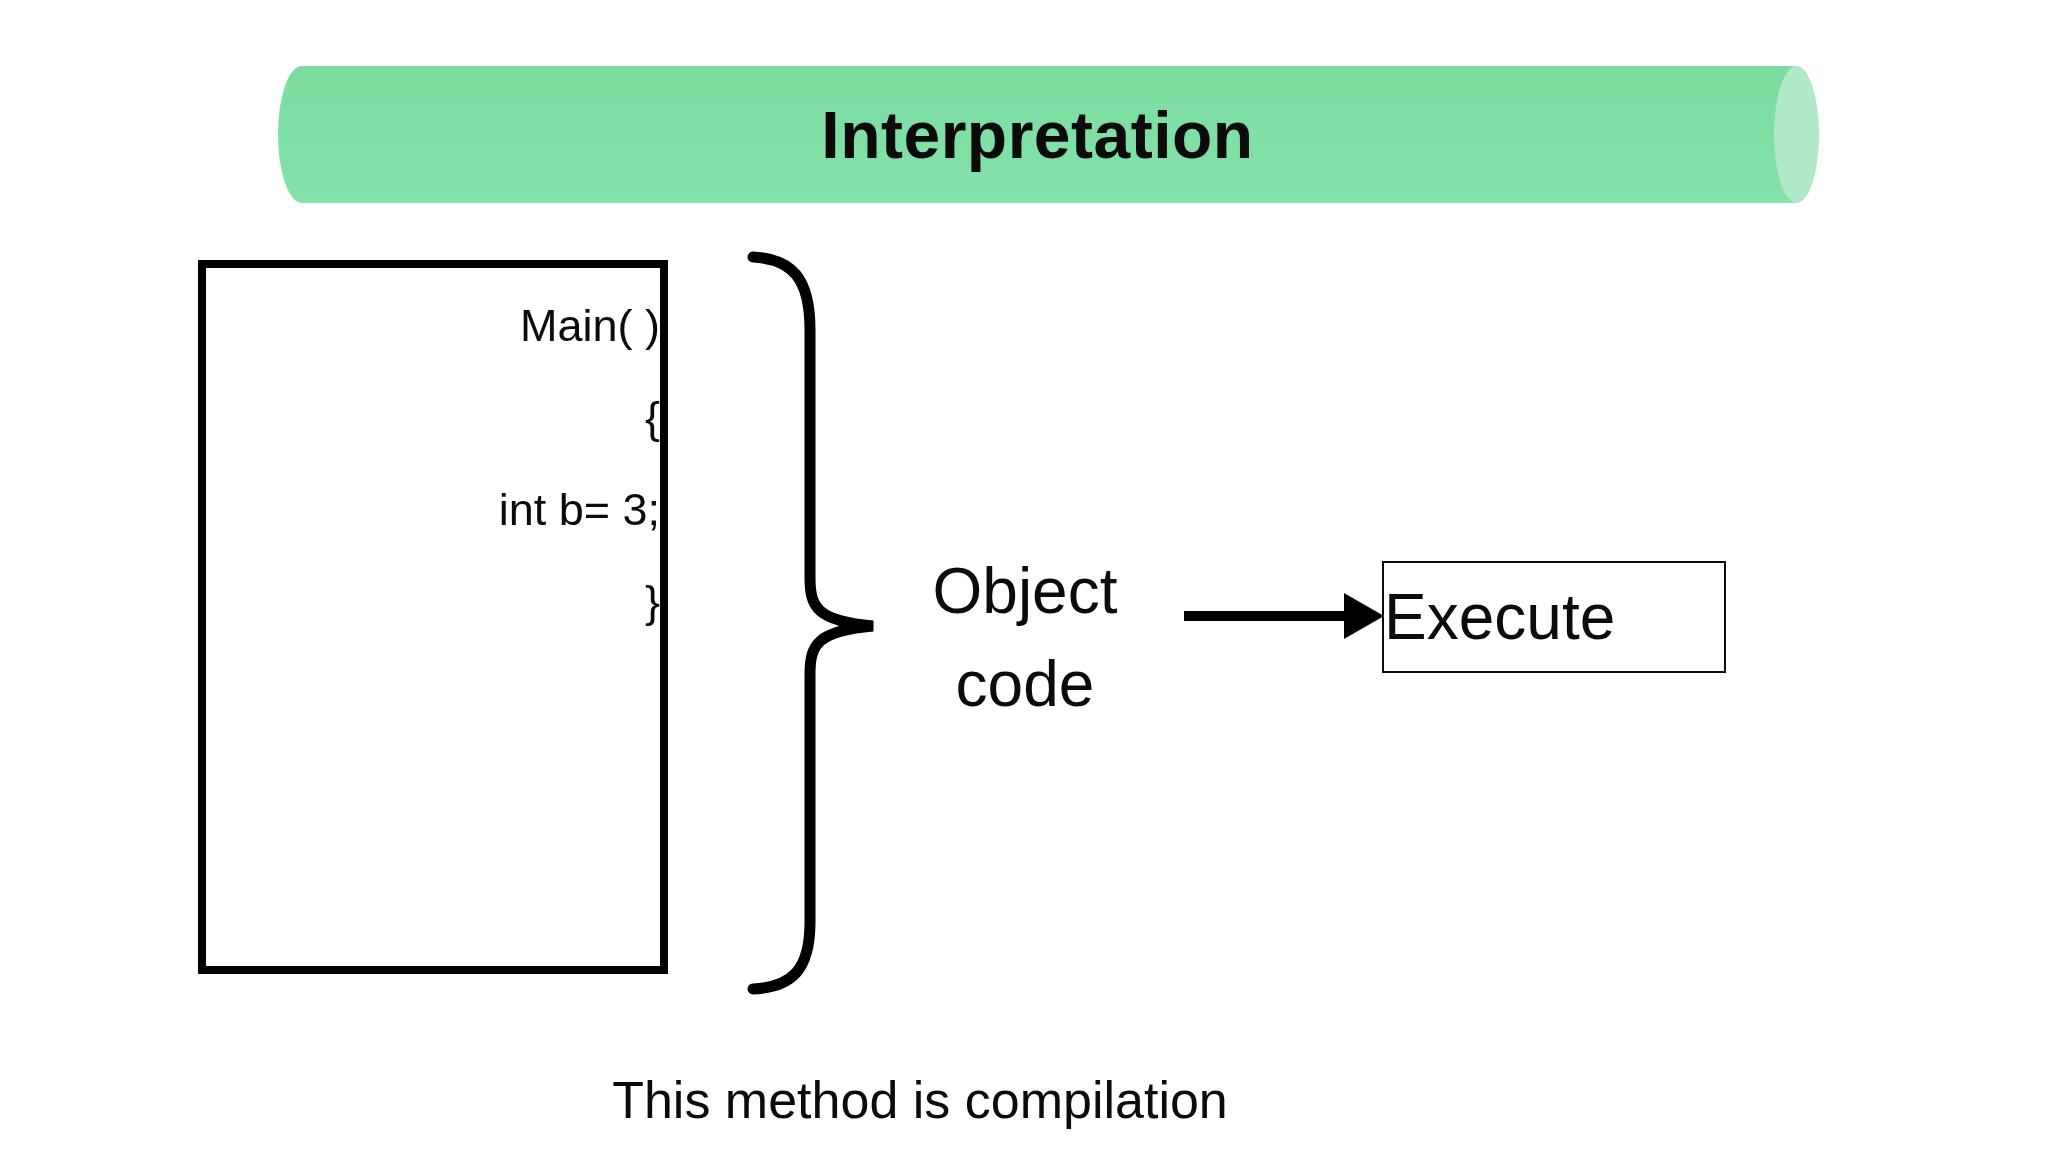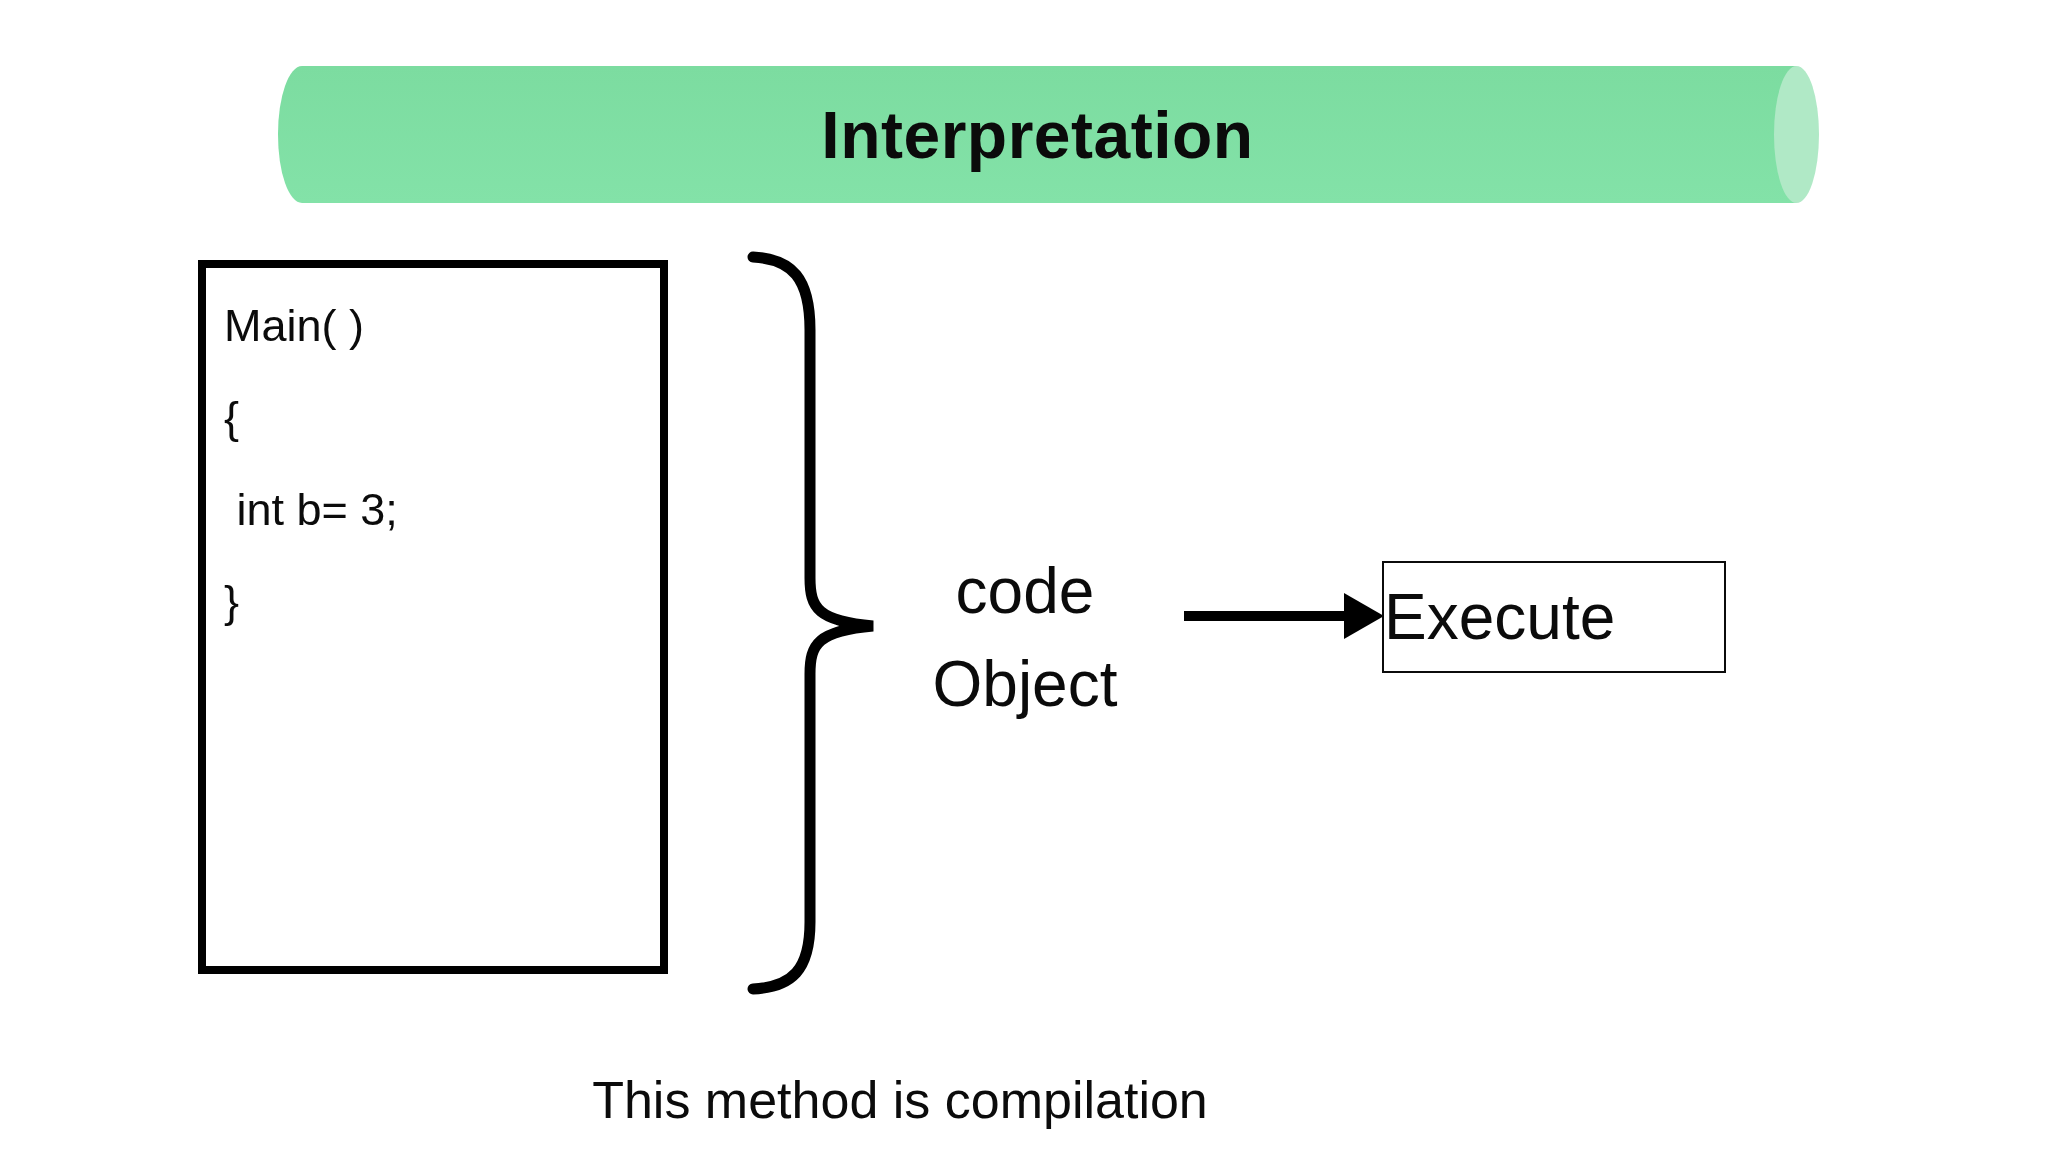--- a/index.html
+++ b/index.html
@@ -36,21 +36,21 @@
 
   
   .code-box {
     position: absolute; left: 178px; top: 260px;
     width: 470px; height: 714px;
     border: 8px solid #000; background: #fff;
     padding: 12px 0 0 18px;
   }
   .code-line {
     font-size: 45px; line-height: 92px;
-    white-space: pre; color: #0b0b0b;
+    white-space: pre; color: #0b0b0b; text-align: right;
   }
 
   
   .shapes { position: absolute; inset: 0; width: 2048px; height: 1152px; }
 
   
   .object-label {
     position: absolute; left: 855px; top: 545px; width: 300px;
     text-align: center;
   }
@@ -60,21 +60,21 @@
   .execute-box {
     position: absolute; left: 1362px; top: 561px;
     width: 344px; height: 112px;
     border: 2px solid #0b0b0b; background: #fff;
     display: flex; align-items: center; 
   }
   .execute-label { font-size: 64px; color: #0b0b0b; }
 
   
   .caption {
-    position: absolute; left: 370px; top: 1072px; width: 1020px;
+    position: absolute; left: 390px; top: 1072px; width: 1020px;
     text-align: center; font-size: 52px; line-height: 56px; color: #0b0b0b;
   }
 </style>
 </head>
 <body>
 
 <div class="stage">
 
   <div class="banner-body"></div>
   <div class="banner-cap"></div>
@@ -95,22 +95,22 @@
              C 798 631 790 644 790 674
              L 790 922
              C 790 970 772 987 733 989" fill="none" stroke="#000000" stroke-width="11" stroke-linecap="round"></path>
     <g>
       <line x1="1164" y1="616" x2="1324" y2="616" stroke="#000000" stroke-width="10"></line>
       <polygon points="1324,593 1364,616 1324,639" fill="#000000"></polygon>
     </g>
   </svg>
 
   <div class="object-label">
+    <div class="object-line">Object</div>
     <div class="object-line">code</div>
-    <div class="object-line">Object</div>
   </div>
 
   <div class="execute-box">
     <span class="execute-label">Execute</span>
   </div>
 
   <div class="caption">This method is compilation</div>
 
 </div>
 

